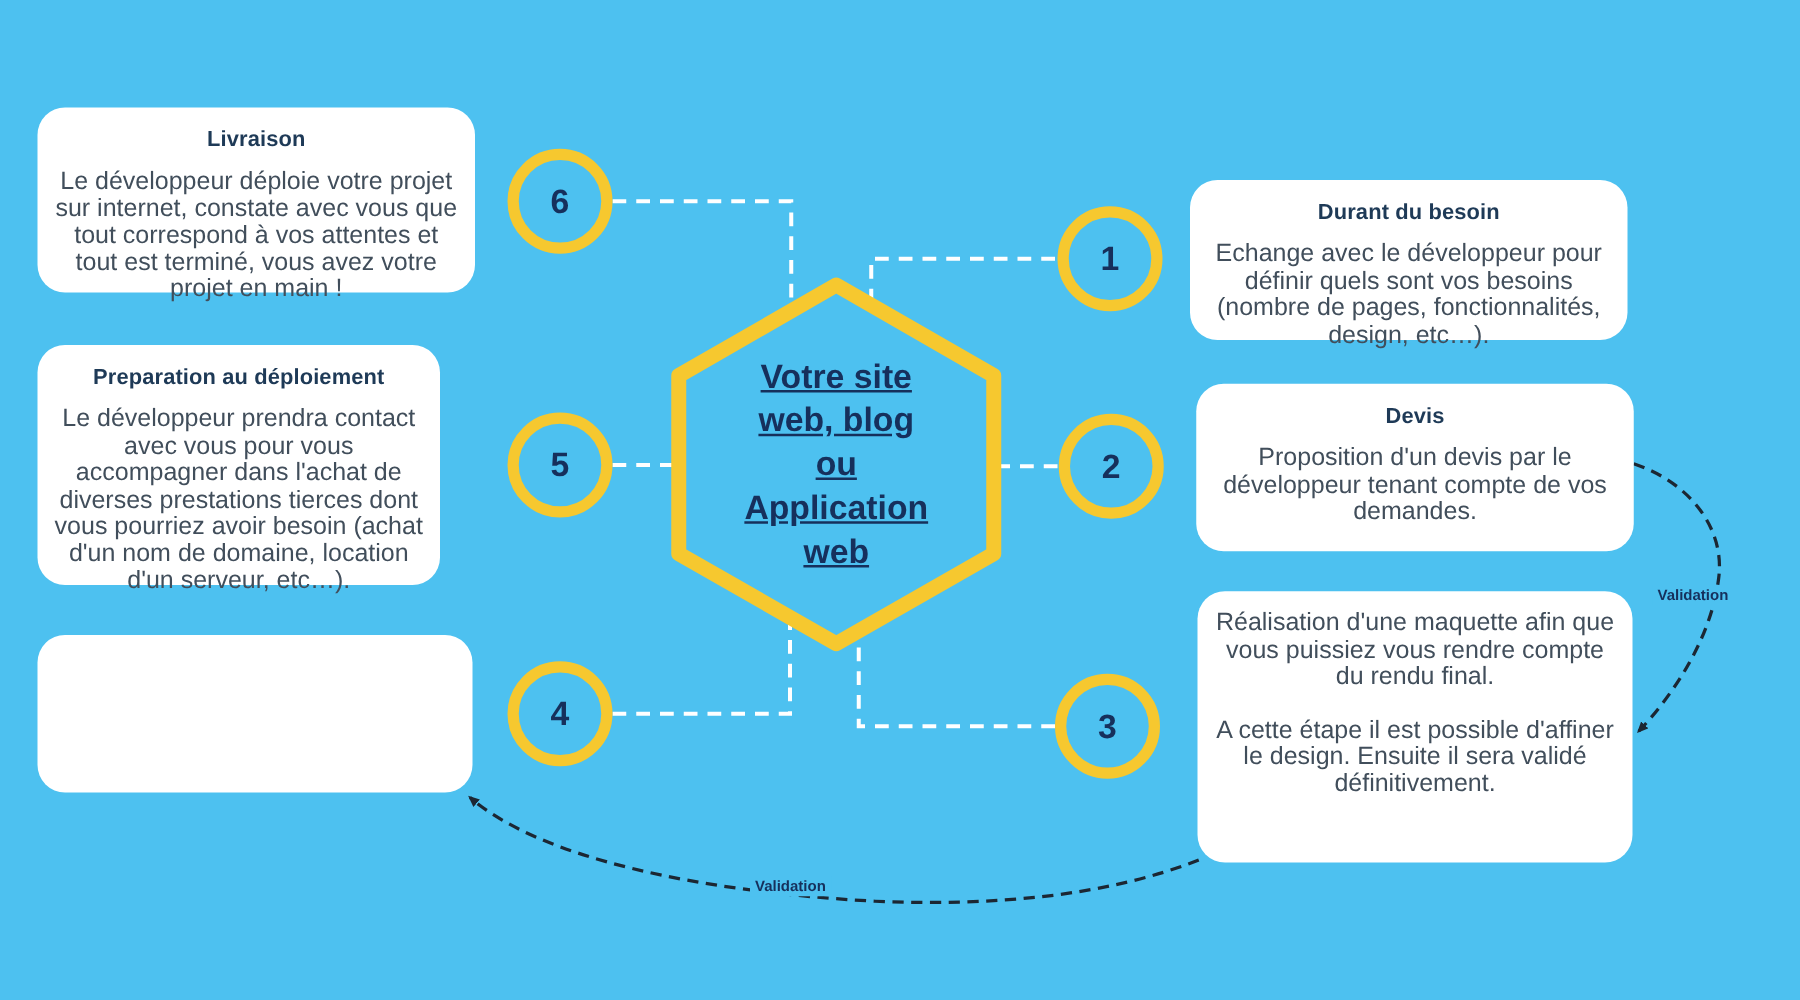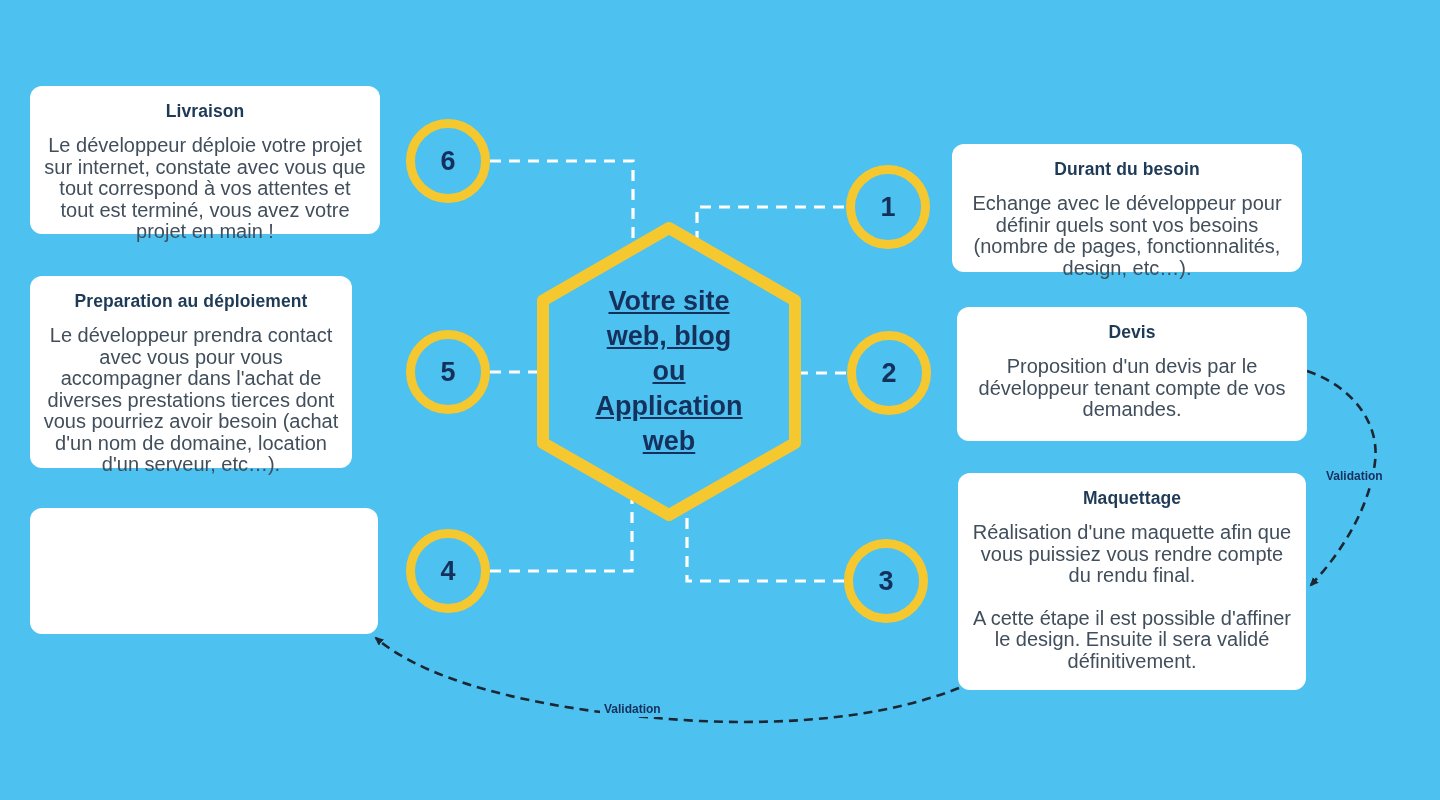--- a/index.html
+++ b/index.html
@@ -16,21 +16,21 @@
     position:relative;
     width:1440px;height:800px;
     background:var(--bg);
     overflow:hidden;
     font-family:"Liberation Sans","DejaVu Sans",sans-serif;
   }
   .layer-svg{position:absolute;left:0;top:0;width:1440px;height:800px;}
   .card{
     position:absolute;
     background:var(--card-bg);
-    border-radius:12px;
+    border-radius:22px;
     box-sizing:border-box;
     padding:15px 12px 12px 12px;
     text-align:center;
   }
   .card h3{
     margin:0 0 13px 0;
     font-size:17.5px;
     font-weight:700;
     color:var(--title);
     letter-spacing:.1px;
@@ -135,21 +135,20 @@
     <h3>Durant du besoin</h3>
     <p>Echange avec le développeur pour définir quels sont vos besoins (nombre de pages, fonctionnalités, design, etc…).</p>
   </div>
 
   <div class="card" style="left:957px;top:307px;width:350px;height:134px">
     <h3>Devis</h3>
     <p>Proposition d'un devis par le développeur tenant compte de vos demandes.</p>
   </div>
 
   <div class="card" style="left:958px;top:473px;width:348px;height:217px">
-    <h3>Maquettage</h3>
     <p>Réalisation d'une maquette afin que vous puissiez vous rendre compte du rendu final.</p>
     <p>A cette étape il est possible d'affiner le design. Ensuite il sera validé définitivement.</p>
   </div>
 
   <div class="card" style="left:30px;top:508px;width:348px;height:126px">
   </div>
 
   <div class="card" style="left:30px;top:276px;width:322px;height:192px">
     <h3>Preparation au déploiement</h3>
     <p>Le développeur prendra contact avec vous pour vous accompagner dans l'achat de diverses prestations tierces dont vous pourriez avoir besoin (achat d'un nom de domaine, location d'un serveur, etc…).</p>

